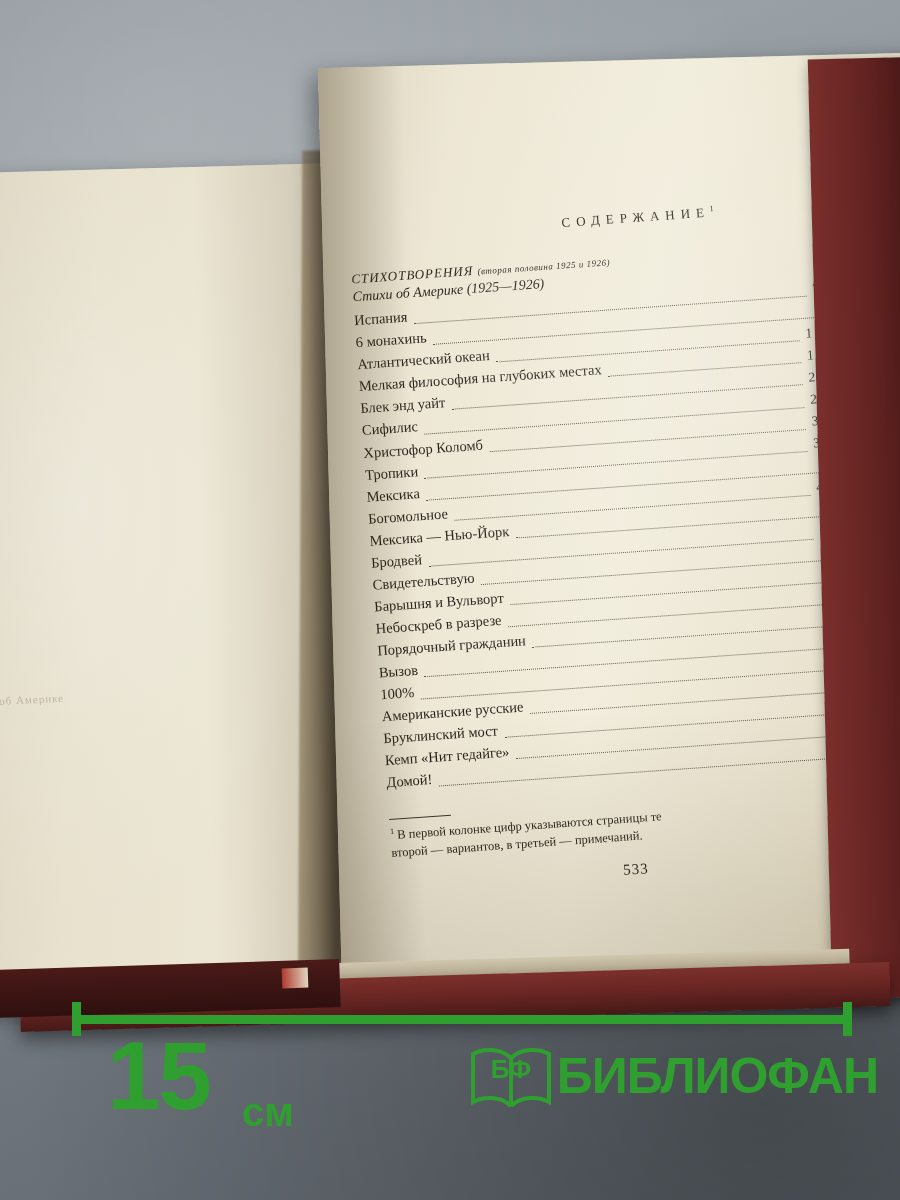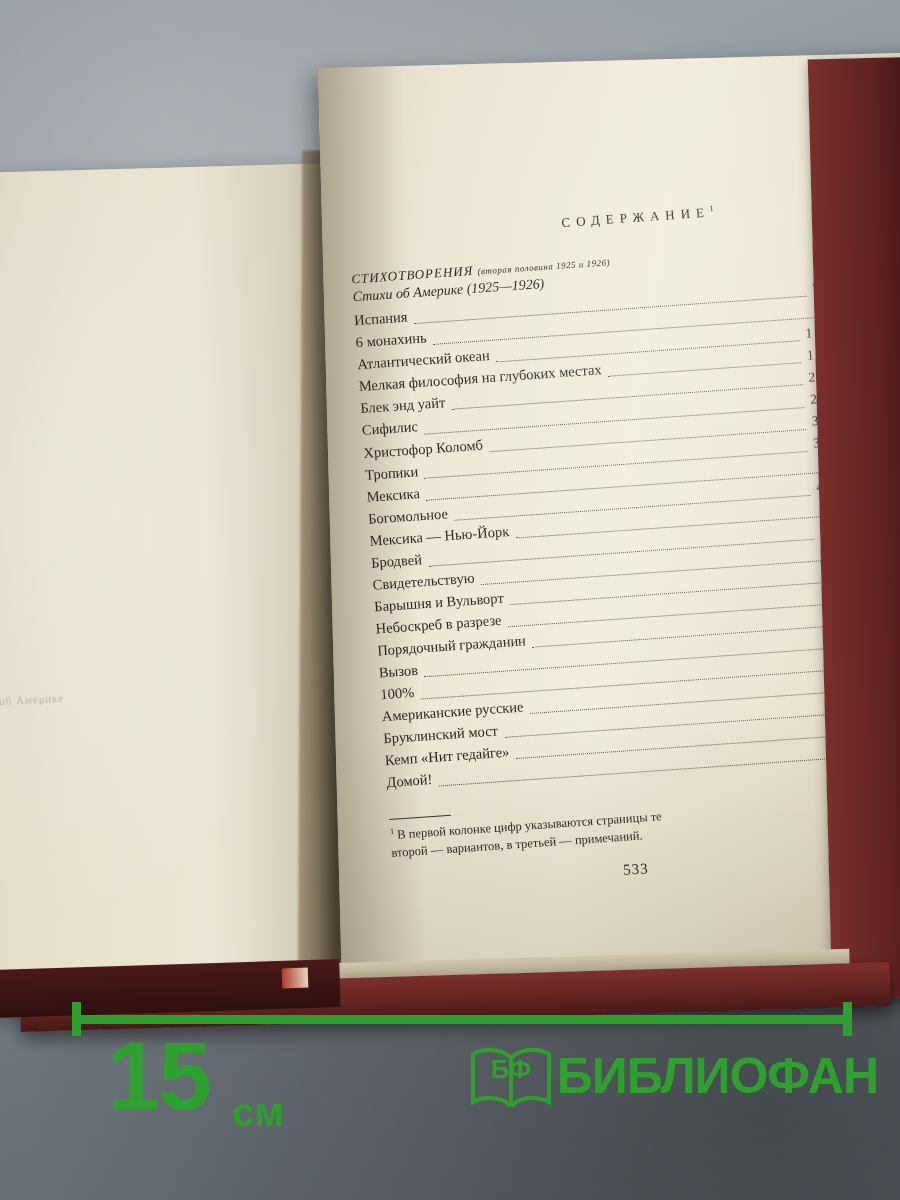--- a/index.html
+++ b/index.html
@@ -263,21 +263,21 @@
     color: #2fa02f;
     font-family: "Liberation Sans", sans-serif;
     font-weight: bold;
     font-size: 96px;
     line-height: 1;
     letter-spacing: -2px;
     margin-left: 33px;
   }
   .scale-unit {
     position: absolute;
-    left: 232px;
+    left: 242px;
     top: 112px;
     color: #2fa02f;
     font-family: "Liberation Sans", sans-serif;
     font-weight: bold;
     font-size: 40px;
     line-height: 1;
   }
 
   .brand {
     position: absolute;

